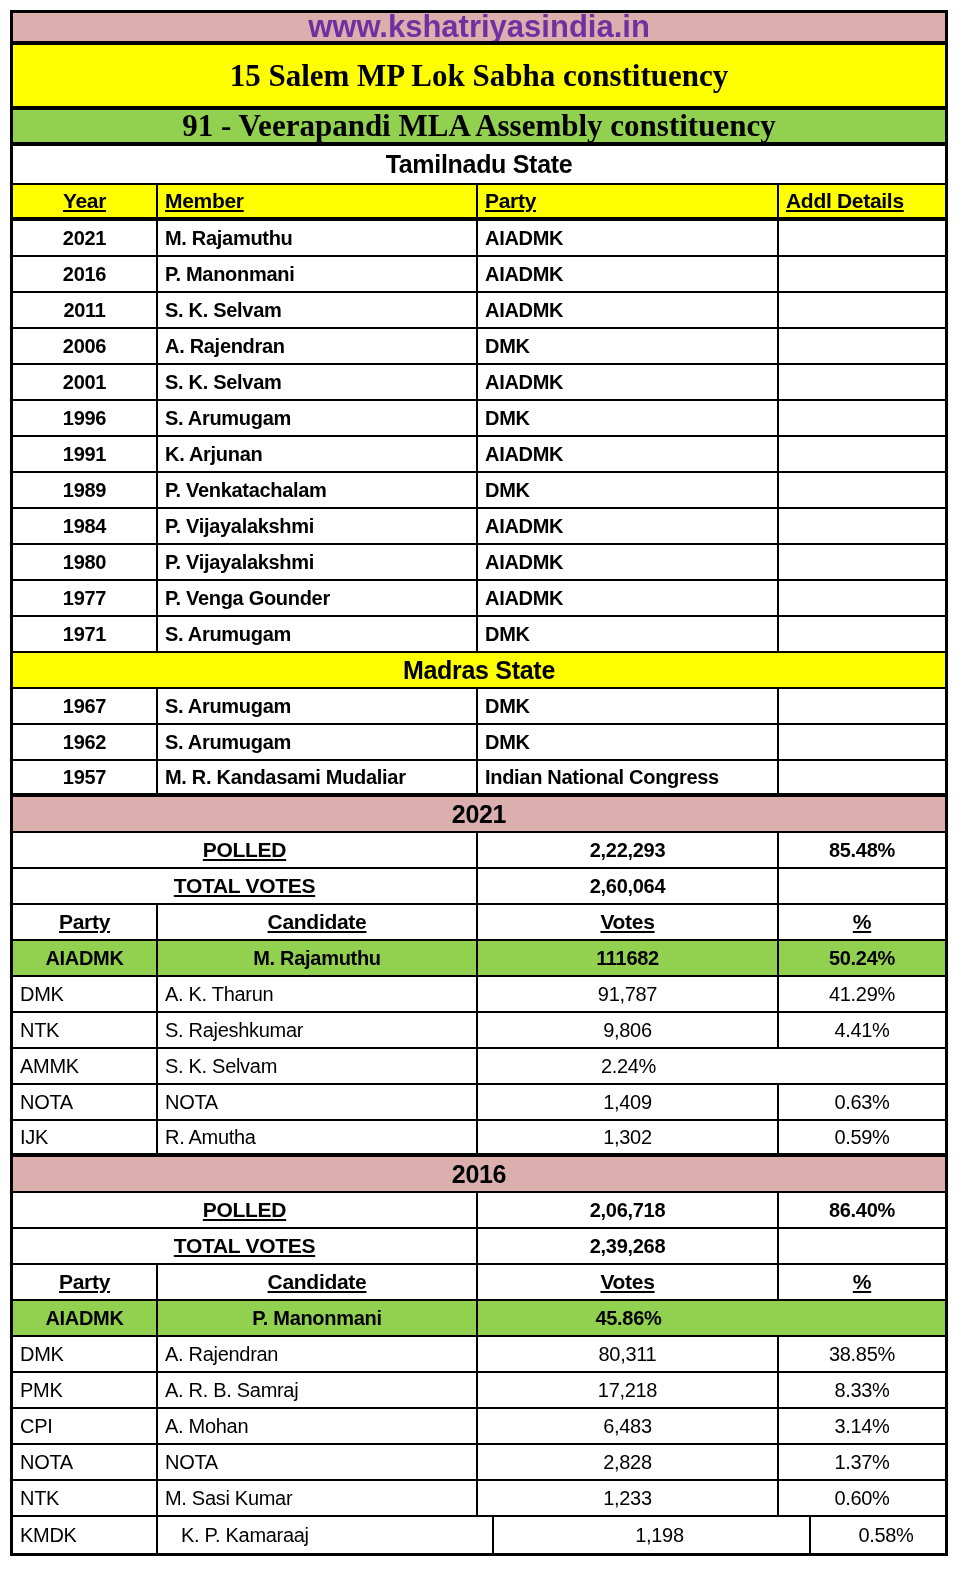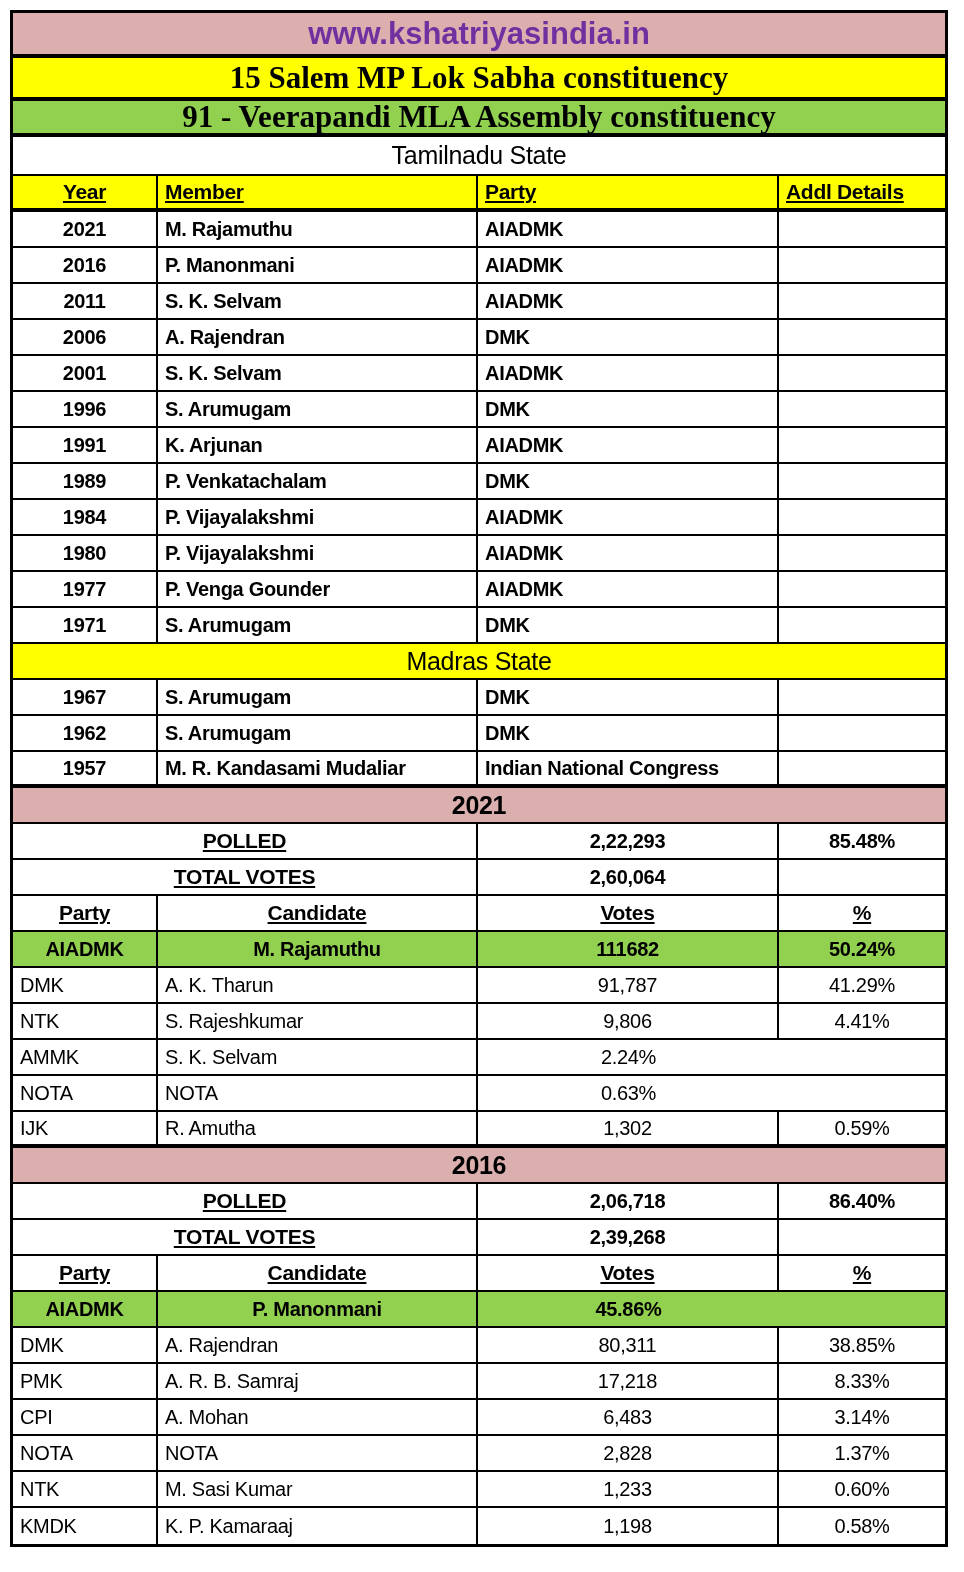--- a/index.html
+++ b/index.html
@@ -15,24 +15,24 @@
     position:absolute;left:10px;top:10px;width:938px;
     border:3px solid var(--line);
     background:#fff;
   }
   .r{
     display:grid;
     grid-template-columns:145px 320px 301px auto;
     border-bottom:2px solid var(--line);
     height:36px;
   }
-  .r:last-child{border-bottom:none;}
+  .r:last-child{border-bottom:none;gap:16px;}
   .r.full{grid-template-columns:1fr;}
-  .h-banner{height:45px;}
-  .h-title{height:43px;text-align:right;}
+  .h-banner{height:32px;}
+  .h-title{height:65px;text-align:right;}
   .h-title2{height:36px;}
   .h-state{height:39px;}
   .thick-b{border-bottom-width:4px;}
   .c{
     display:flex;align-items:center;
     border-right:2px solid var(--line);
     padding:0 7px;
     font-size:20px;
     letter-spacing:-0.3px;
     overflow:hidden;white-space:nowrap;
@@ -45,21 +45,21 @@
   .bg-pink{background:var(--pink);}
   .bg-yellow{background:var(--yellow);}
   .bg-green{background:var(--green);}
   .banner-text{
     font-size:31px;font-weight:bold;color:var(--purple);letter-spacing:0;
   }
   .serif-title{
     font-family:"Liberation Serif","DejaVu Serif",serif;
     font-size:31px;font-weight:bold;letter-spacing:0;
   }
-  .state-text{font-size:25px;font-weight:normal;letter-spacing:-0.3px;}
+  .state-text{font-size:25px;font-weight:bold;letter-spacing:-0.3px;}
   .band-text{font-size:25px;font-weight:bold;}
   .hdr{font-size:21px;font-weight:bold;text-decoration:underline;}
 </style>
 </head>
 <body>
 
 <div class="sheet">
 
   <div class="r full h-banner bg-pink thick-b">
     <div class="c span4 center banner-text">www.kshatriyasindia.in</div>
@@ -217,20 +217,21 @@
     <div class="c center">4.41%</div>
   </div>
   <div class="r">
     <div class="c">AMMK</div>
     <div class="c">S. K. Selvam</div>
     <div class="c center">2.24%</div>
   </div>
   <div class="r">
     <div class="c">NOTA</div>
     <div class="c">NOTA</div>
+    <div class="c center">1,409</div>
     <div class="c center">0.63%</div>
   </div>
   <div class="r thick-b">
     <div class="c">IJK</div>
     <div class="c">R. Amutha</div>
     <div class="c center">1,302</div>
     <div class="c center">0.59%</div>
   </div>
 
   <div class="r full bg-pink">

